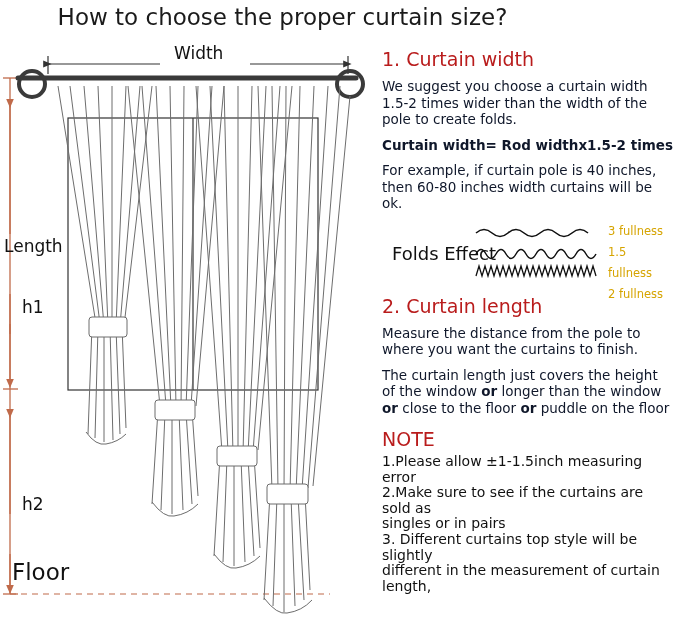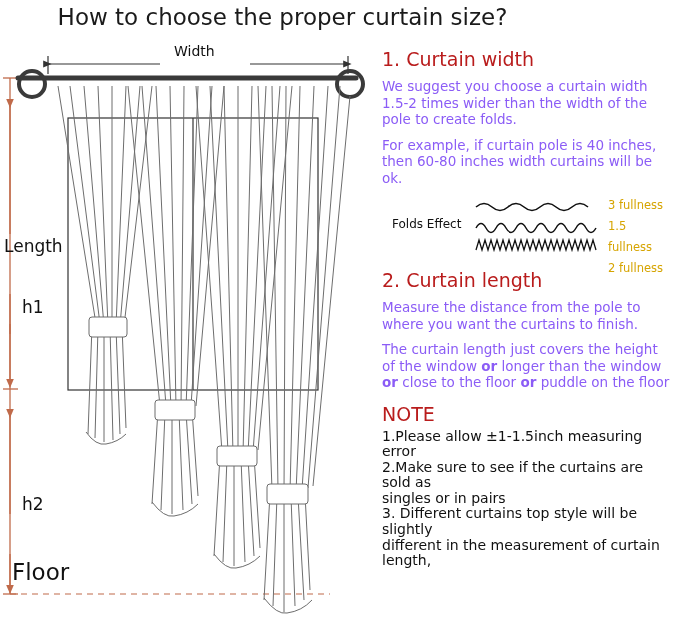--- a/index.html
+++ b/index.html
@@ -29,55 +29,55 @@
     width:372px;height:583px;
   }
   .illus svg{display:block;}
 
   .lbl{
     position:absolute;
     font-size:17px;
     color:#111;
     white-space:nowrap;
   }
-  .lbl-width{left:174px;top:43px;font-size:14px;}
+  .lbl-width{left:174px;top:43px;font-size:17px;}
   .lbl-length{left:4px;top:236px;}
   .lbl-h1{left:22px;top:297px;}
   .lbl-h2{left:22px;top:494px;}
   .lbl-floor{left:12px;top:559px;font-size:23px;}
 
   
   .right{
     position:absolute;
     left:382px;top:48px;
     width:292px;
   }
   .h2{
     font-size:19px;
     color:#b91c1c;
     margin:0 0 8px 0;
     white-space:nowrap;
   }
   .p{
     font-size:13.5px;
     line-height:16.5px;
-    color:#8b5cf6;
+    color:#0f172a;
     margin:0 0 9px 0;
   }
   .b{font-weight:bold;}
 
   .folds{
     position:relative;
     height:64px;
     margin:4px 0 10px 0;
   }
   .folds-label{
     position:absolute;
     left:10px;top:22px;
-    font-size:12px;
+    font-size:18px;
   }
   .folds-legend{
     position:absolute;
     right:0;top:0;
     width:66px;
     font-size:11.5px;
     color:#d6a400;
     line-height:21px;
     text-align:left;
   }
@@ -177,20 +177,21 @@
 <div class="lbl lbl-width">Width</div>
 <div class="lbl lbl-length">Length</div>
 <div class="lbl lbl-h1">h1</div>
 <div class="lbl lbl-h2">h2</div>
 <div class="lbl lbl-floor">Floor</div>
 
 <div class="right">
 
   <div class="h2">1. Curtain width</div>
   <p class="p">We suggest you choose a curtain width 1.5-2 times wider than the width of the pole to create folds.</p>
+  <p class="p b">Curtain width= Rod widthx1.5-2 times</p>
   <p class="p">For example, if curtain pole is 40 inches, then 60-80 inches width curtains will be ok.</p>
 
   <div class="folds">
     <div class="folds-label">Folds Effect</div>
     <div class="folds-waves">
       <svg width="132" height="64" viewBox="0 0 132 64" xmlns="http://www.w3.org/2000/svg">
         <path d="M2 12 q8 -7 16 0 q8 7 16 0 q8 -7 16 0 q8 7 16 0 q8 -7 16 0 q8 7 16 0 q8 -7 16 0" fill="none" stroke="#111" stroke-width="1.6"></path>
         <path d="M2 33 q5 -9 10 0 q5 9 10 0 q5 -9 10 0 q5 9 10 0 q5 -9 10 0 q5 9 10 0 q5 -9 10 0 q5 9 10 0 q5 -9 10 0 q5 9 10 0 q5 -9 10 0 q5 9 10 0" fill="none" stroke="#111" stroke-width="1.5"></path>
         <path d="M2 55 l3 -10 l3 10 l3 -10 l3 10 l3 -10 l3 10 l3 -10 l3 10 l3 -10 l3 10 l3 -10 l3 10 l3 -10 l3 10 l3 -10 l3 10 l3 -10 l3 10 l3 -10 l3 10 l3 -10 l3 10 l3 -10 l3 10 l3 -10 l3 10 l3 -10 l3 10 l3 -10 l3 10 l3 -10 l3 10 l3 -10 l3 10 l3 -10 l3 10 l3 -10 l3 10 l3 -10 l3 10" fill="none" stroke="#111" stroke-width="1.3"></path>
       </svg>

